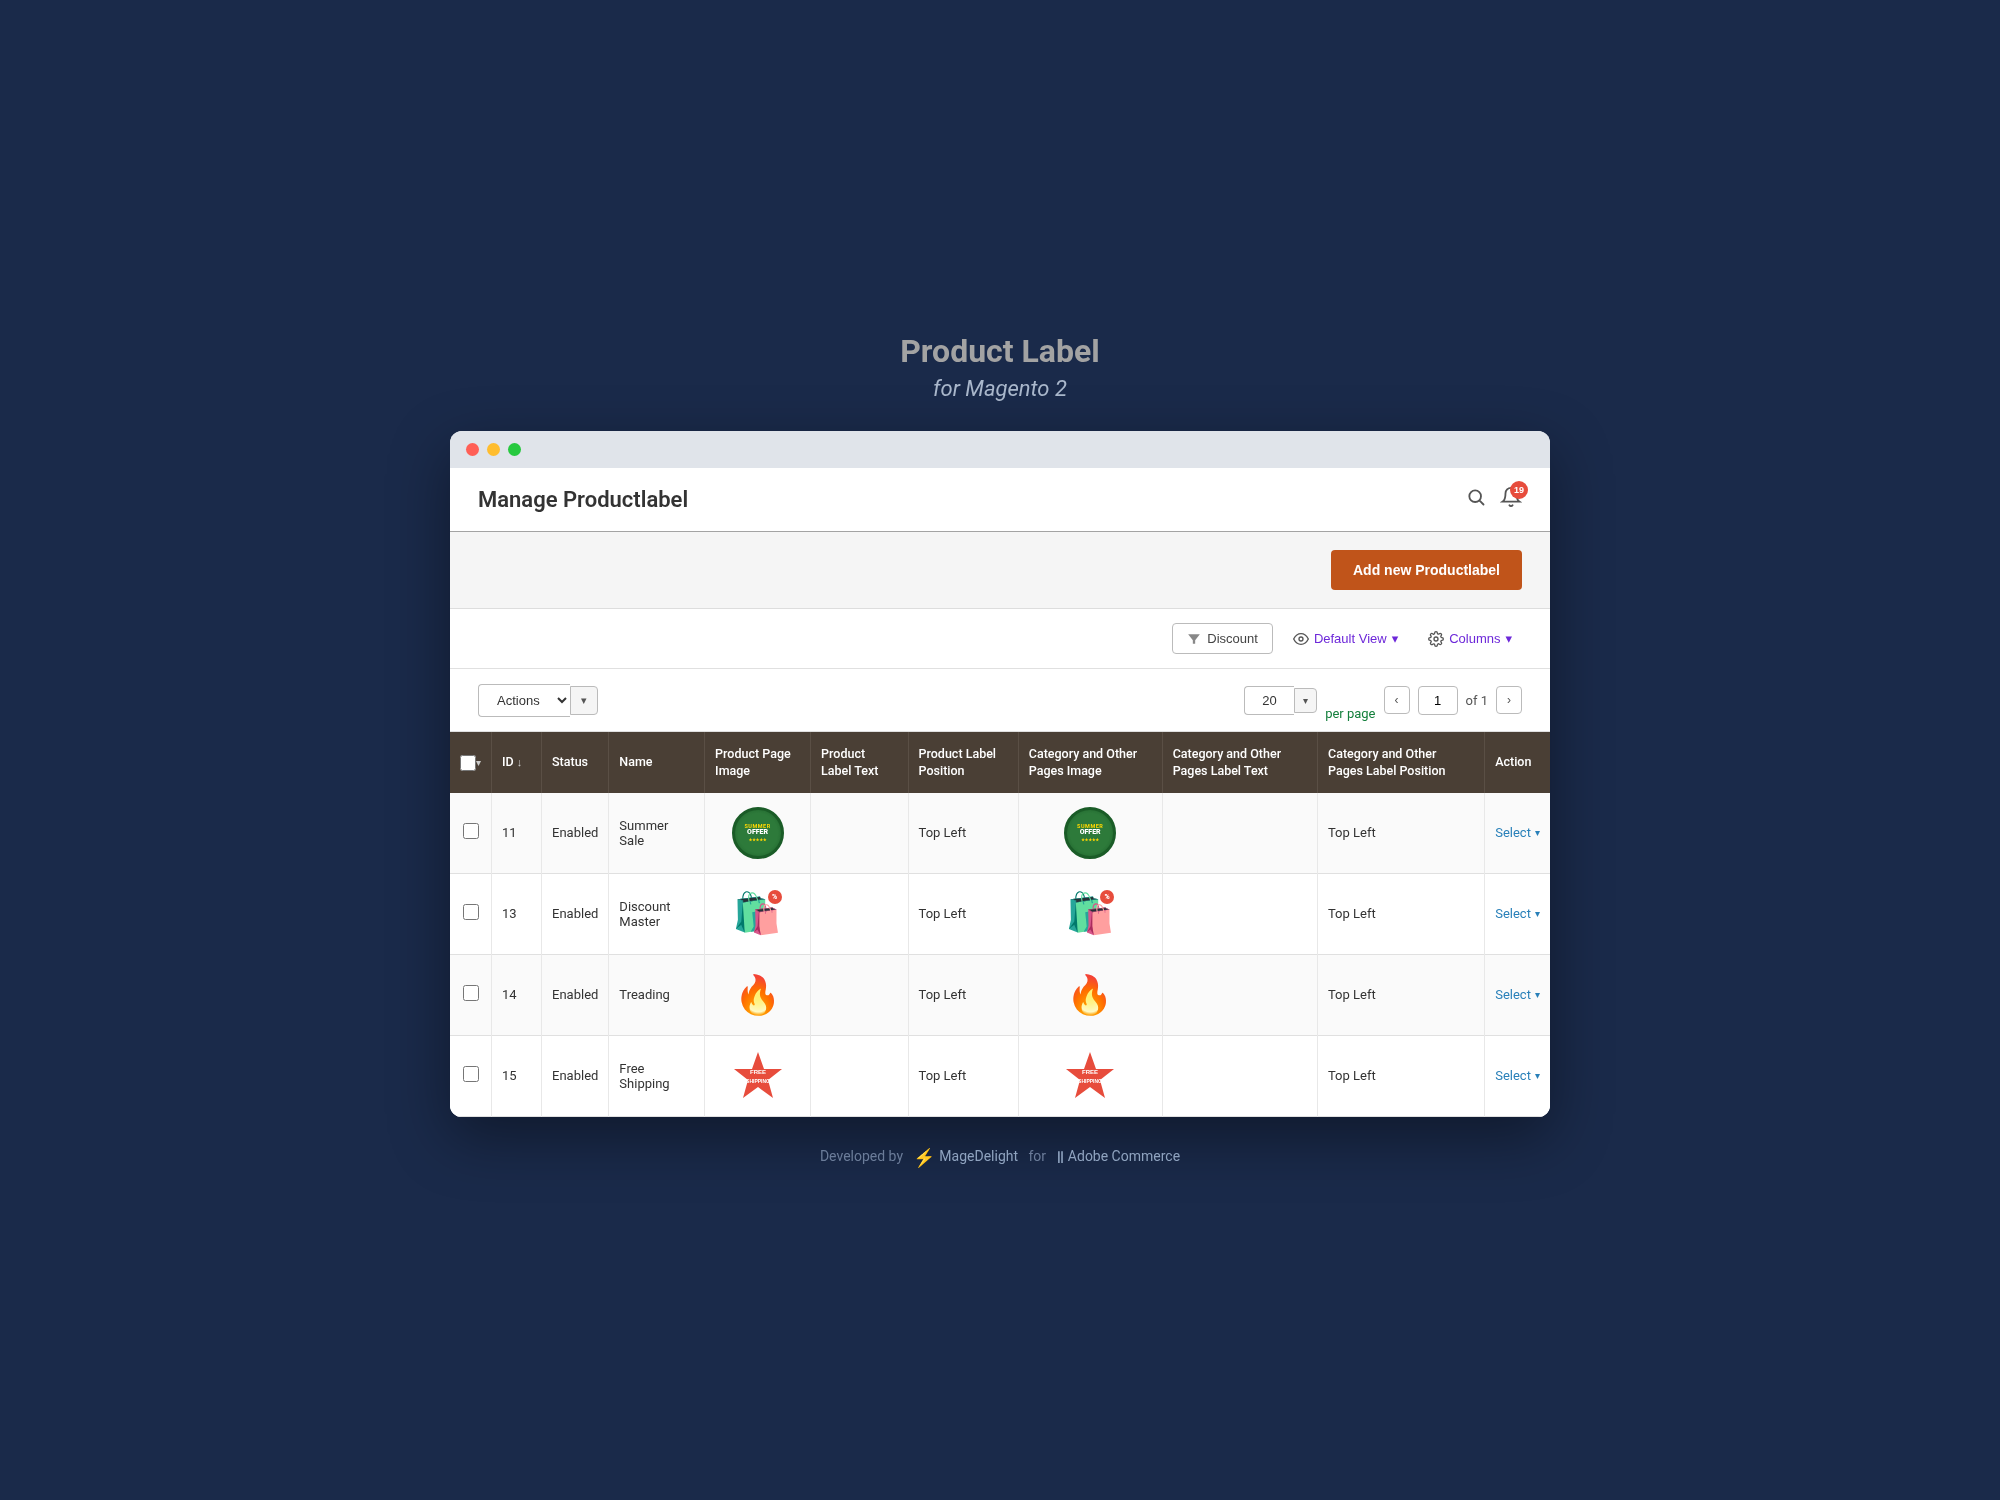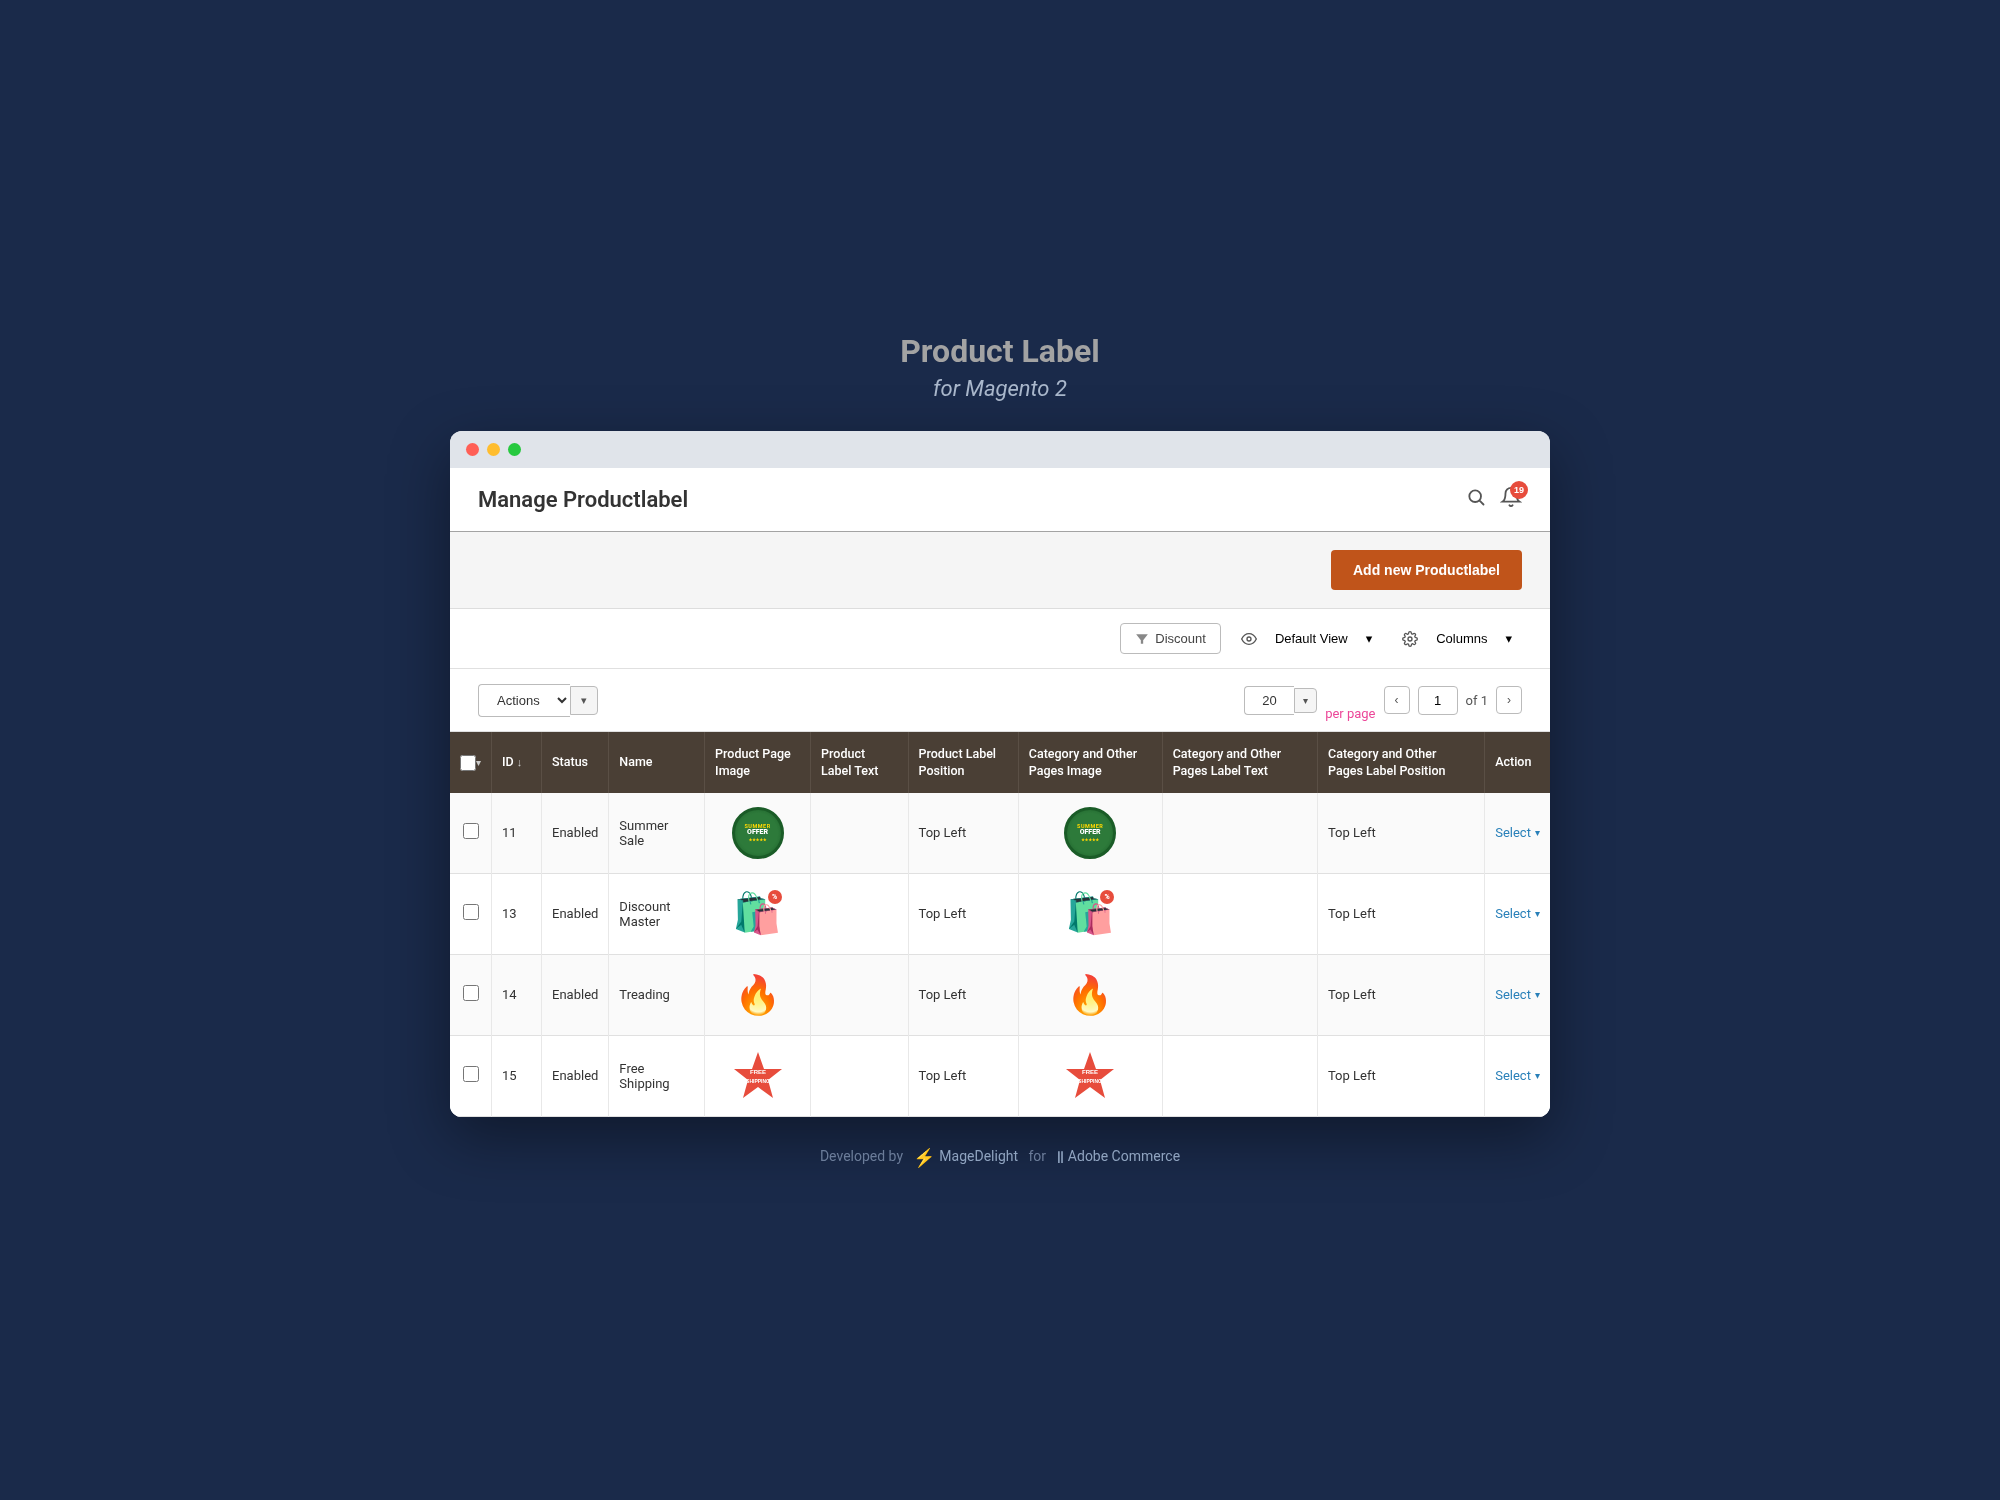--- a/index.html
+++ b/index.html
@@ -140,27 +140,27 @@
       border: 1px solid #bbb;
       padding: 7px 14px;
       border-radius: 4px;
       font-size: 13px;
       cursor: pointer;
       color: #444;
     }
     .view-btn, .columns-btn {
       display: flex;
       align-items: center;
-      gap: 18px;
+      gap: 5px;
       background: none;
       border: none;
       padding: 7px 10px;
       font-size: 13px;
       cursor: pointer;
-      color: #000000;
+      color: #6d28d9;
     }
     .view-btn svg, .columns-btn svg { width: 16px; height: 16px; }
 
     .actions-row {
       padding: 10px 28px;
       display: flex;
       align-items: center;
       justify-content: space-between;
       background: #fff;
       border-bottom: 1px solid #e0e0e0;
@@ -216,21 +216,21 @@
     }
     .per-page-arrow {
       border: 1px solid #bbb;
       background: #f5f5f5;
       padding: 6px 8px;
       border-radius: 0 4px 4px 0;
       cursor: pointer;
       font-size: 10px;
       color: #555;
     }
-    .per-page-label { color: #ec4899; font-size: 13px; margin-top: 27px; }
+    .per-page-label { color: #15803d; font-size: 13px; margin-top: 27px; }
     .page-nav-btn {
       border: 1px solid #bbb;
       background: #fff;
       padding: 6px 10px;
       border-radius: 4px;
       cursor: pointer;
       color: #555;
       font-size: 12px;
     }
     .page-input {

